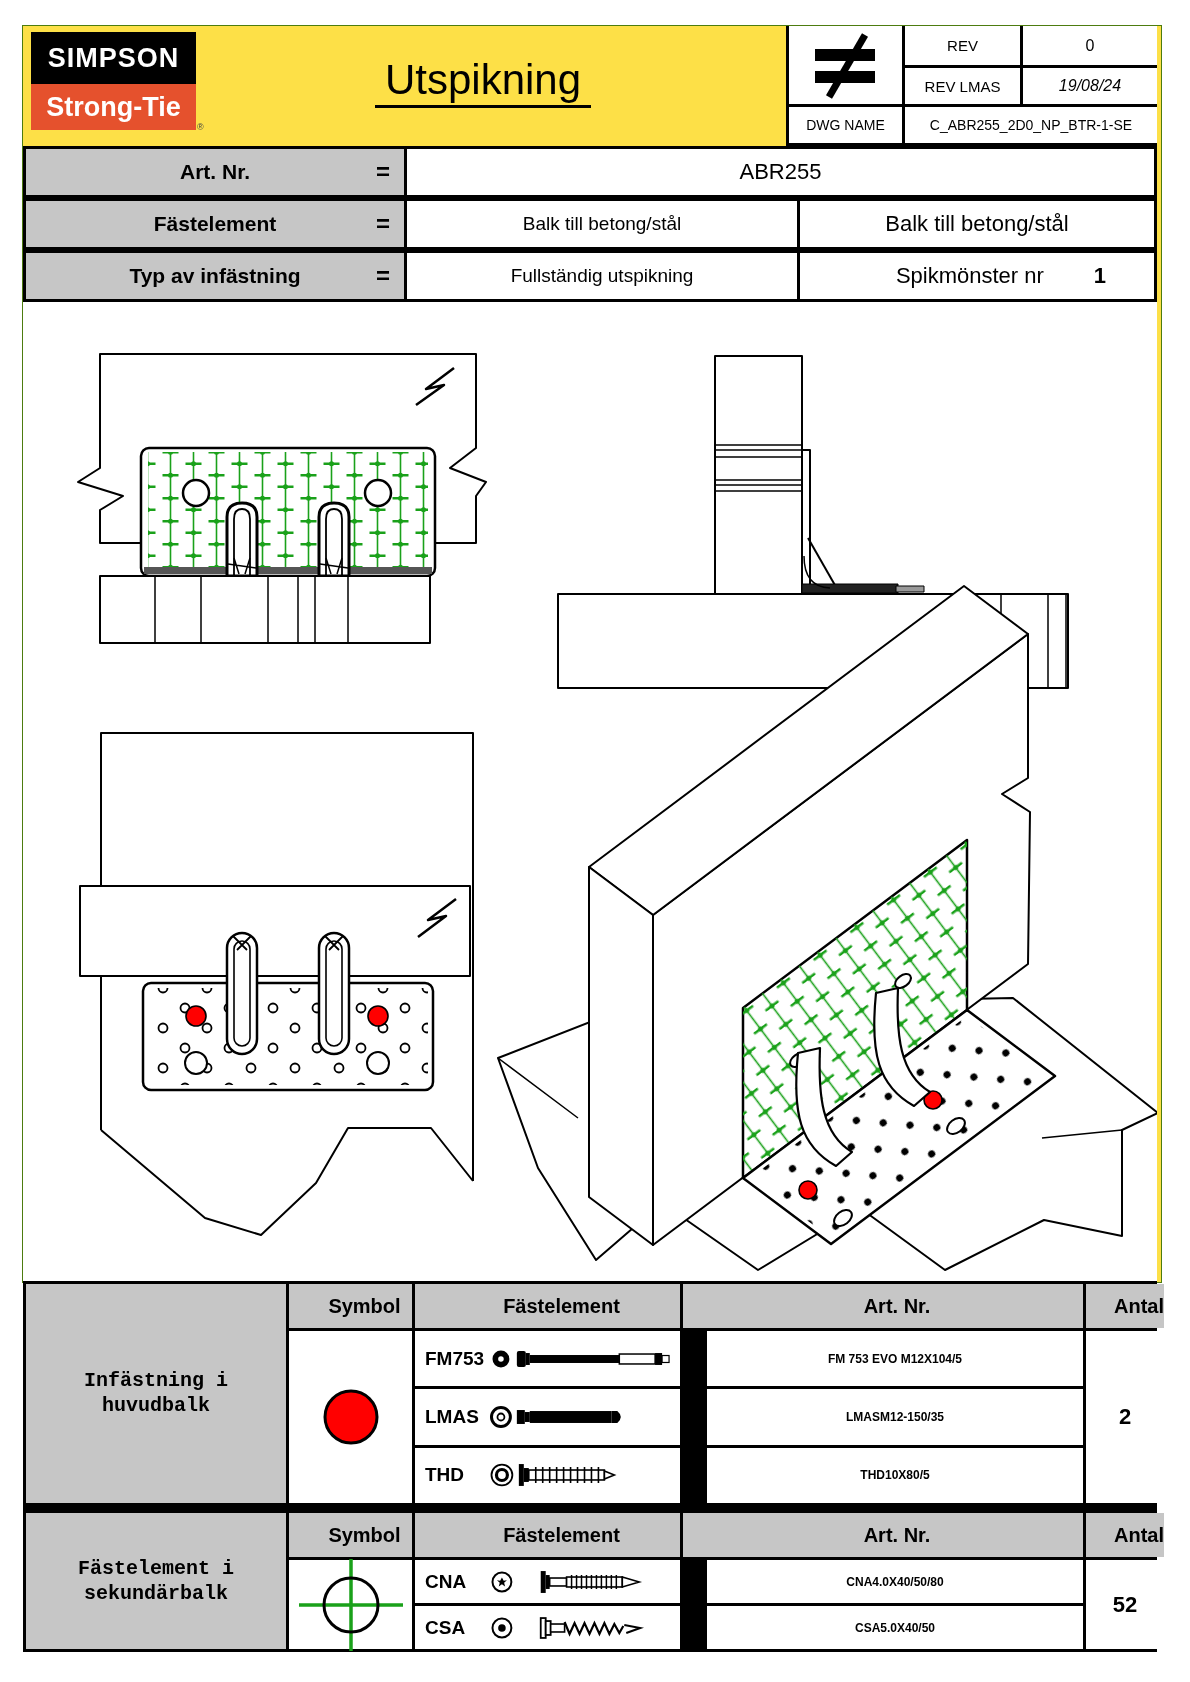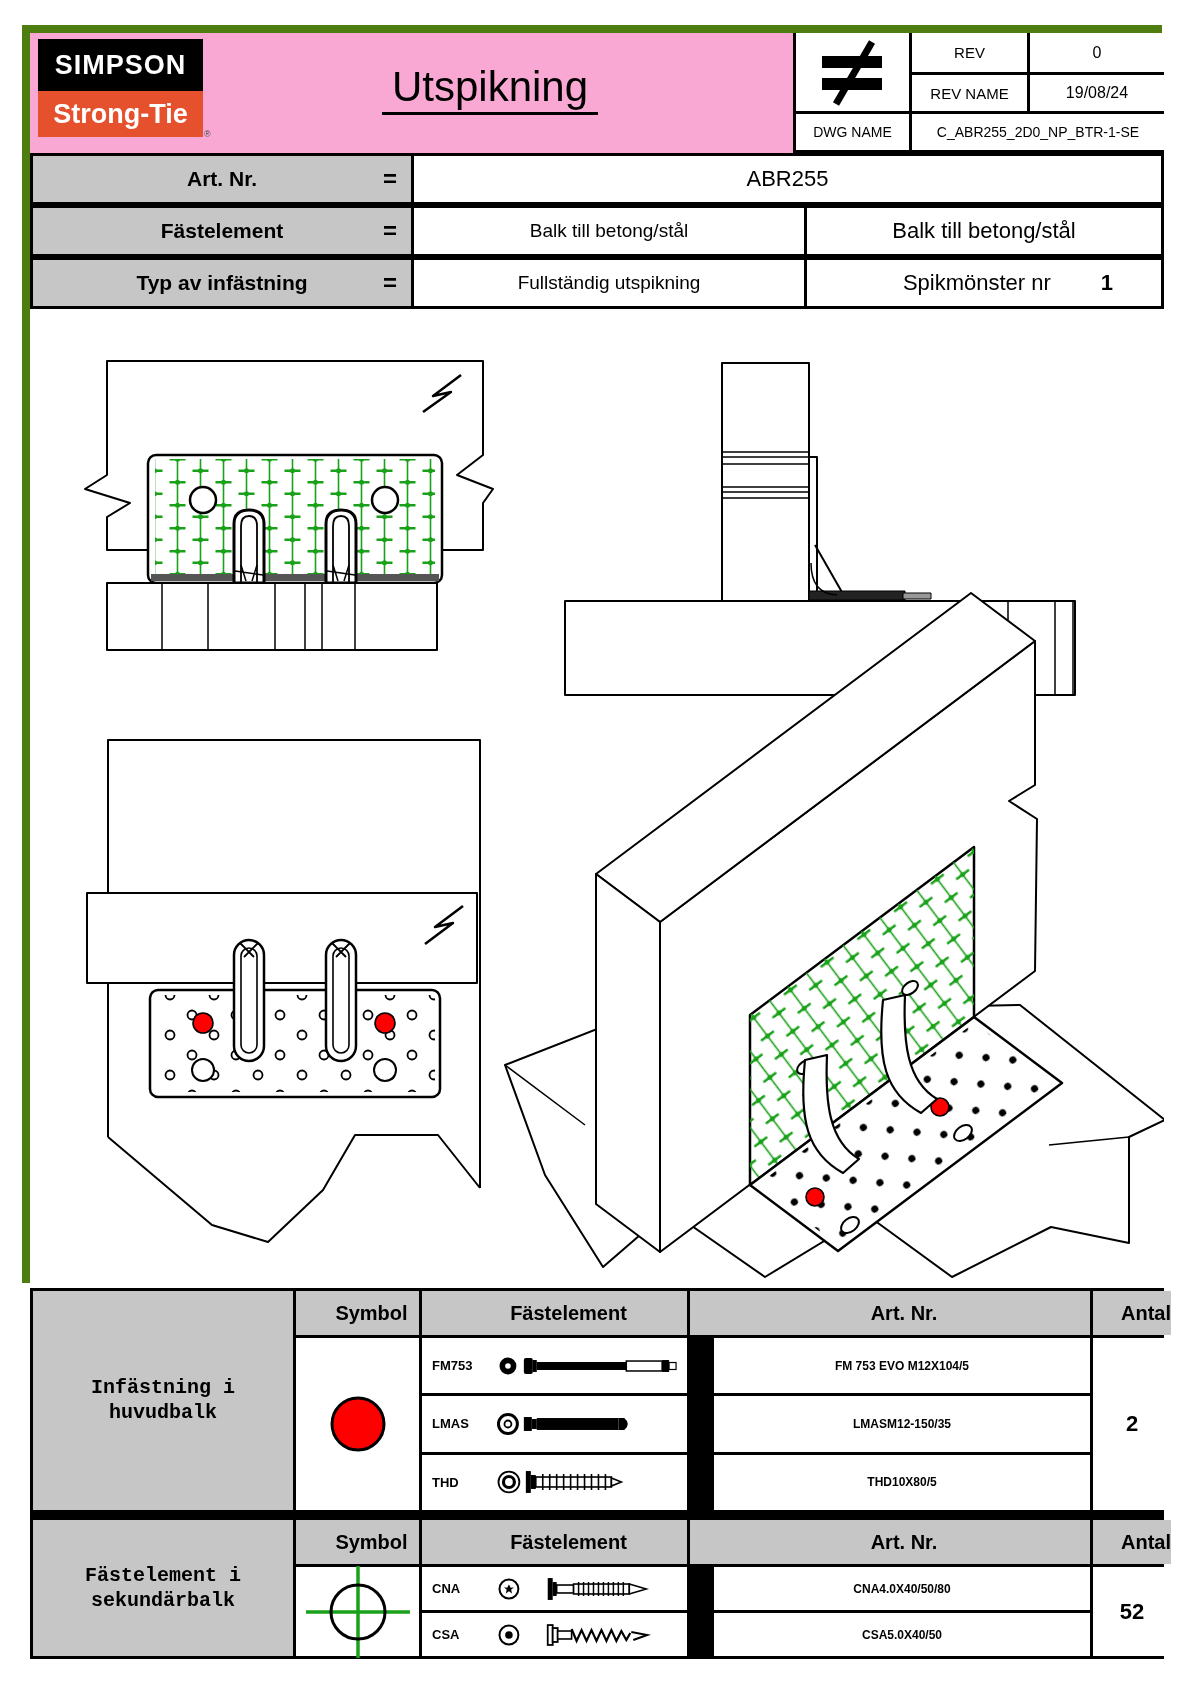--- a/index.html
+++ b/index.html
@@ -1,36 +1,36 @@
 <!DOCTYPE html>
 <html style="--logo-orange: #e5512d; --symbol-red: #ff0000; --nail-green: #1aa11a; --cell-gray: #c6c6c6;"><head>
 <meta charset="utf-8">
 <style>
   html,body{margin:0;padding:0;background:#fff;}
   body{width:1190px;height:1682px;position:relative;overflow:hidden;
        font-family:"Liberation Sans","DejaVu Sans",sans-serif;color:#000;}
   .sheet{position:absolute;left:22px;top:25px;width:1140px;height:1258px;
-         border:8px solid #4d7c0f;box-sizing:border-box;background:#f9a8d4;}
+         border:1px solid #4d7c0f;box-sizing:border-box;background:#fde047;}
   .abs{position:absolute;box-sizing:border-box;}
   
   .logo-black{left:8px;top:6px;width:165px;height:52px;background:#000;color:#fff;
               display:flex;align-items:center;justify-content:center;
               font-weight:bold;font-size:27px;letter-spacing:1px;}
   .logo-orange{left:8px;top:58px;width:165px;height:46px;background:var(--logo-orange,#e5512d);
                color:#fff;display:flex;align-items:center;justify-content:center;
                font-weight:bold;font-size:27px;}
   .logo-reg{left:174px;top:96px;font-size:9px;color:#444;}
   .title-wrap{left:200px;top:30px;width:520px;text-align:center;}
   .title-wrap span{font-size:42px;border-bottom:3px solid #000;padding:0 10px 2px 10px;}
   .hc{border:0 solid #000;display:flex;align-items:center;justify-content:center;background:#fff;}
   #cell-sym{left:763px;top:0;width:119px;height:81px;border-width:0 3px 3px 3px;}
   #cell-revlab{left:882px;top:0;width:115px;height:42px;border-width:0 0 3px 0;font-size:15px;}
   #cell-revval{left:997px;top:0;width:137px;height:42px;border-width:0 0 3px 3px;font-size:16px;}
   #cell-revdatelab{left:882px;top:42px;width:115px;height:39px;border-width:0 0 3px 0;font-size:15px;}
-  #cell-revdateval{left:997px;top:42px;width:137px;height:39px;border-width:0 0 3px 3px;font-size:16px;}
+  #cell-revdateval{left:997px;top:42px;width:137px;height:39px;border-width:0 0 3px 3px;font-size:16px;font-style:italic;}
   #cell-dwglab{left:763px;top:81px;width:119px;height:39px;border-width:0 3px 3px 3px;font-size:14px;}
   #cell-dwgval{left:882px;top:81px;width:252px;height:39px;border-width:0 0 3px 0;font-size:14px;}
   
   .irow{left:0;width:1134px;height:52px;border:3px solid #000;display:flex;background:#fff;}
   .ilabel{width:378px;background:var(--cell-gray,#c6c6c6);border-right:3px solid #000;
           display:flex;align-items:center;justify-content:center;font-weight:bold;font-size:21px;
           position:relative;flex:none;}
   .ilabel .eq{position:absolute;right:14px;font-size:24px;}
   .ival{flex:1;display:flex;align-items:center;justify-content:center;font-size:22px;}
   .isplit-l{width:390px;flex:none;border-right:3px solid #000;display:flex;align-items:center;justify-content:center;font-size:19px;}
@@ -42,21 +42,21 @@
   #t1{top:1255px;height:225px;grid-template-columns:260px 123px 265px 400px 1fr;
       grid-template-rows:44px 1fr 1fr 1fr;}
   #t2{top:1484px;height:142px;grid-template-columns:260px 123px 265px 400px 1fr;
       grid-template-rows:44px 1fr 1fr;}
   .ft>div{background:#fff;display:flex;align-items:center;justify-content:center;}
   .gray{background:var(--cell-gray,#c6c6c6) !important;font-weight:bold;font-size:20px;padding-left:28px;}
   .rowlabel{grid-row:1/-1;grid-column:1;text-align:center;line-height:1.25;padding:0 30px;font-family:Liberation Mono, monospace;}
   .symcell{grid-row:2/-1;grid-column:2;}
   .qtycell{grid-row:2/-1;grid-column:5;font-weight:bold;font-size:22px;}
   .fastcell{justify-content:flex-start !important;padding-left:10px;}
-  .fastcell .fname{font-weight:bold;font-size:13px;width:64px;flex:none;}
+  .fastcell .fname{font-weight:bold;font-size:19px;width:64px;flex:none;}
   .artcell{font-weight:bold;font-size:12px;margin-left:24px;}
   .divider{left:0;top:1480px;width:1134px;height:4px;background:#000;}
   svg{display:block;}
 </style>
 </head>
 <body>
 
 <div class="sheet">
 
   <div class="abs logo-black">SIMPSON</div>
@@ -69,21 +69,21 @@
 
   <div class="abs hc" id="cell-sym">
     <svg width="66" height="70" viewBox="0 0 66 70">
       <rect x="2" y="19" width="60" height="12" fill="#000"></rect>
       <rect x="2" y="41" width="60" height="12" fill="#000"></rect>
       <line x1="16" y1="67" x2="52" y2="5" stroke="#000" stroke-width="7"></line>
     </svg>
   </div>
   <div class="abs hc" id="cell-revlab">REV</div>
   <div class="abs hc" id="cell-revval">0</div>
-  <div class="abs hc" id="cell-revdatelab">REV NAME</div>
+  <div class="abs hc" id="cell-revdatelab">REV LMAS</div>
   <div class="abs hc" id="cell-revdateval">19/08/24</div>
   <div class="abs hc" id="cell-dwglab">DWG NAME</div>
   <div class="abs hc" id="cell-dwgval">C_ABR255_2D0_NP_BTR-1-SE</div>
 
   <div class="abs irow" style="top:120px">
     <div class="ilabel">
       <span>Art. Nr.</span>
       <span class="eq">=</span>
     </div>
     <div class="ival">ABR255</div>

